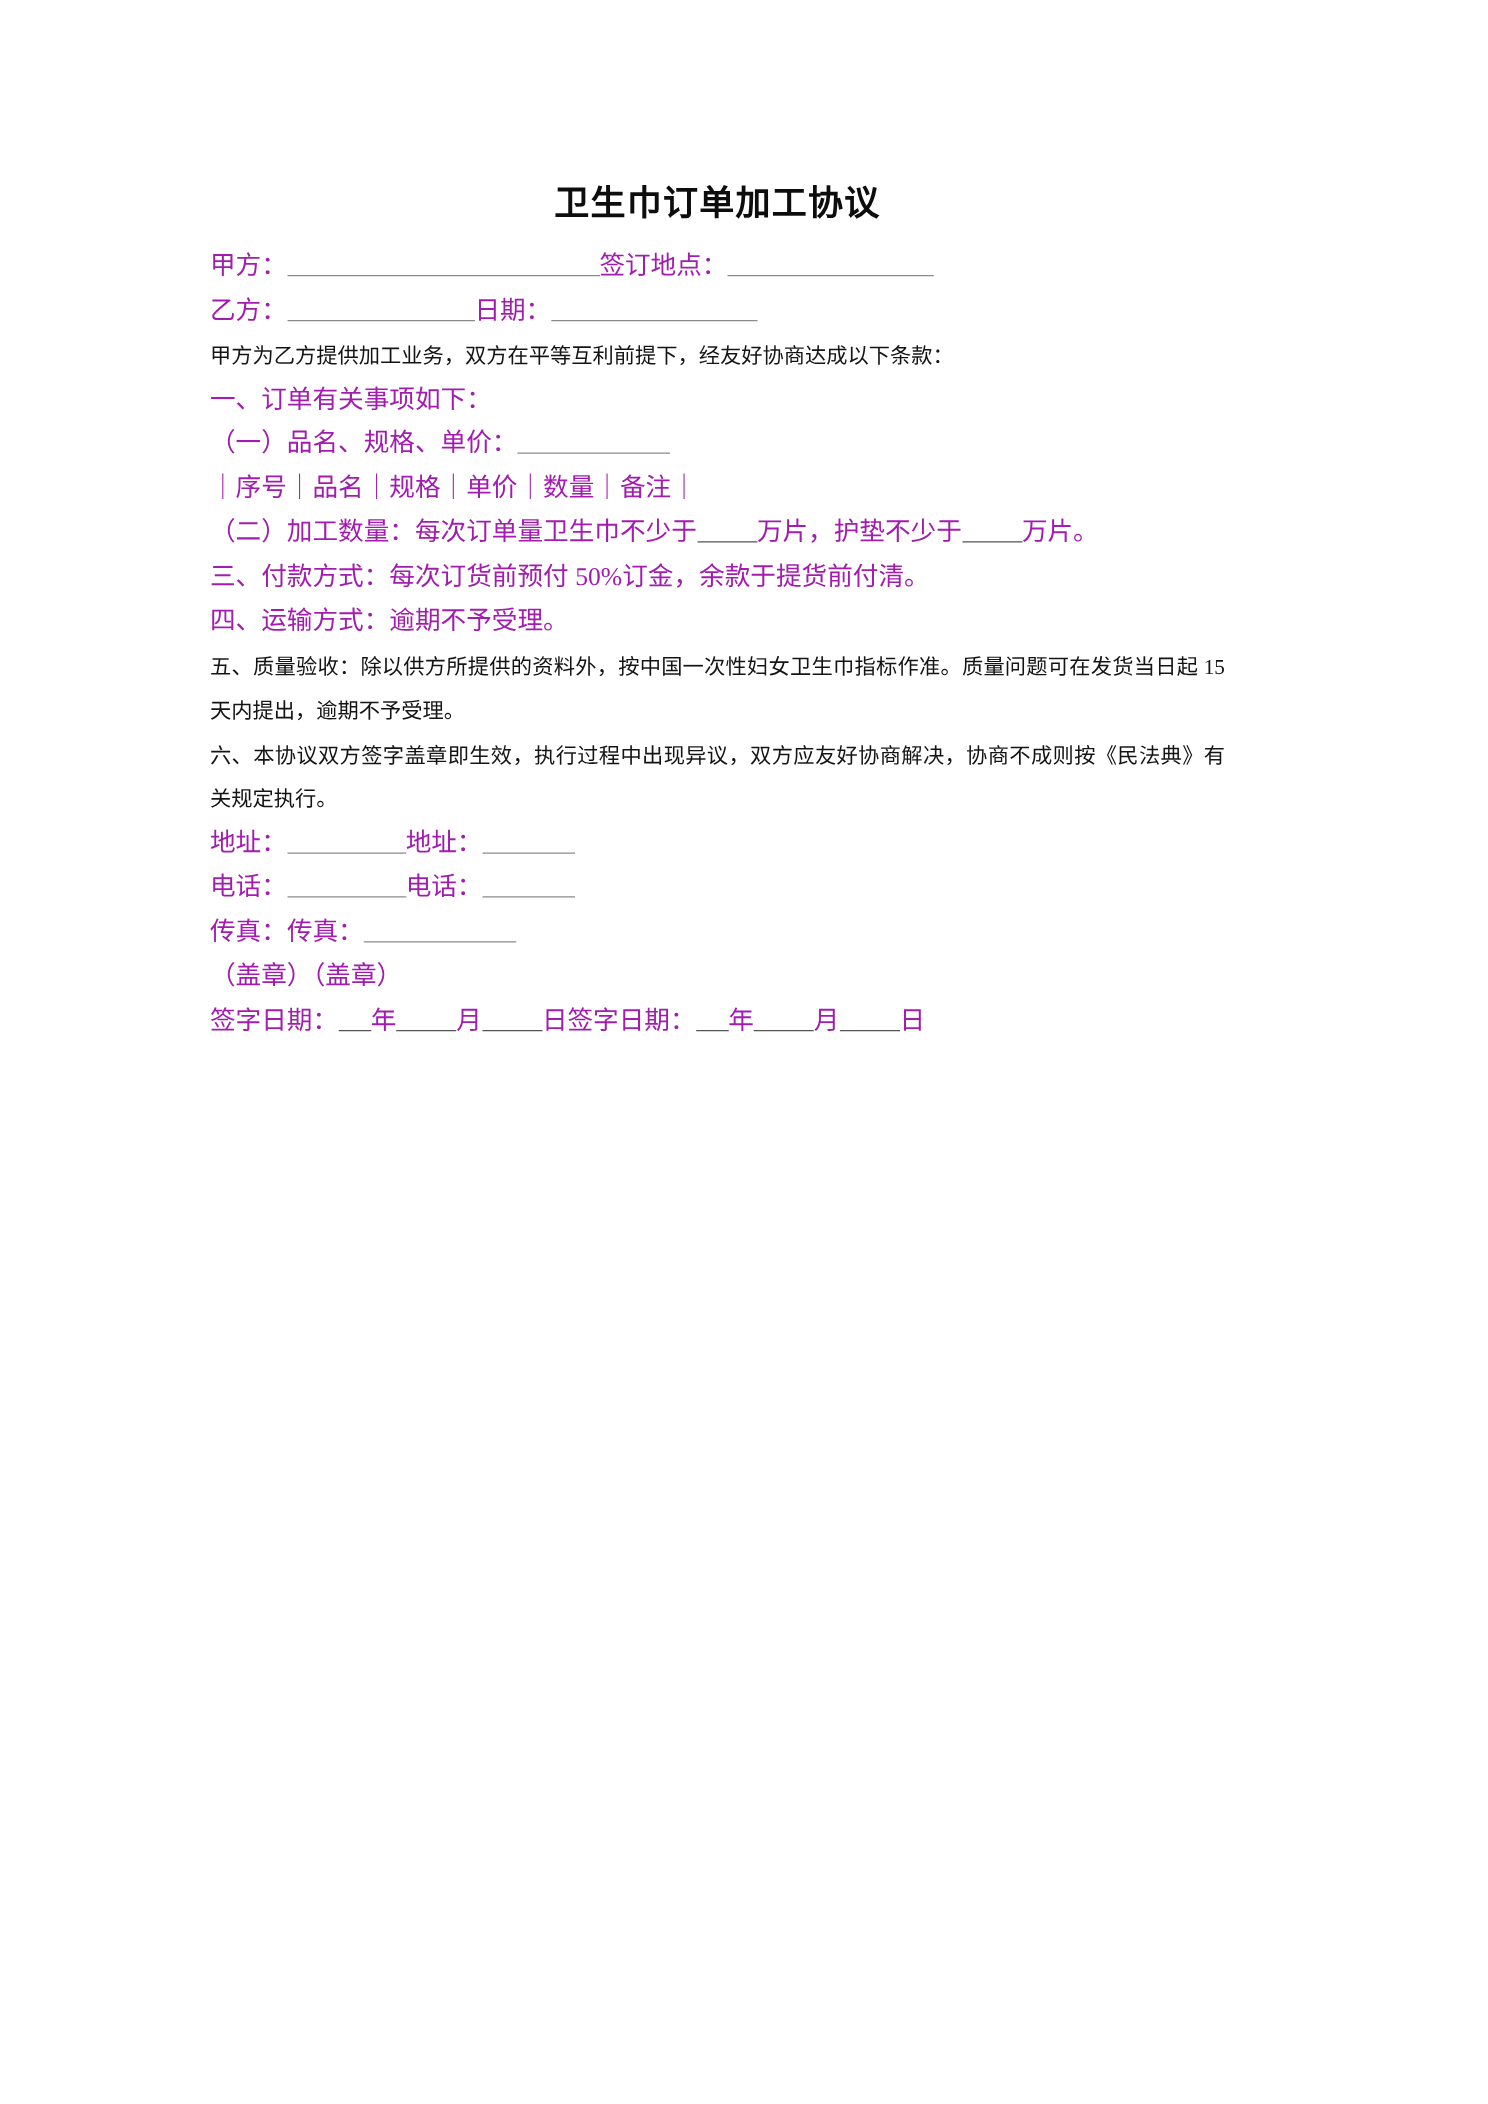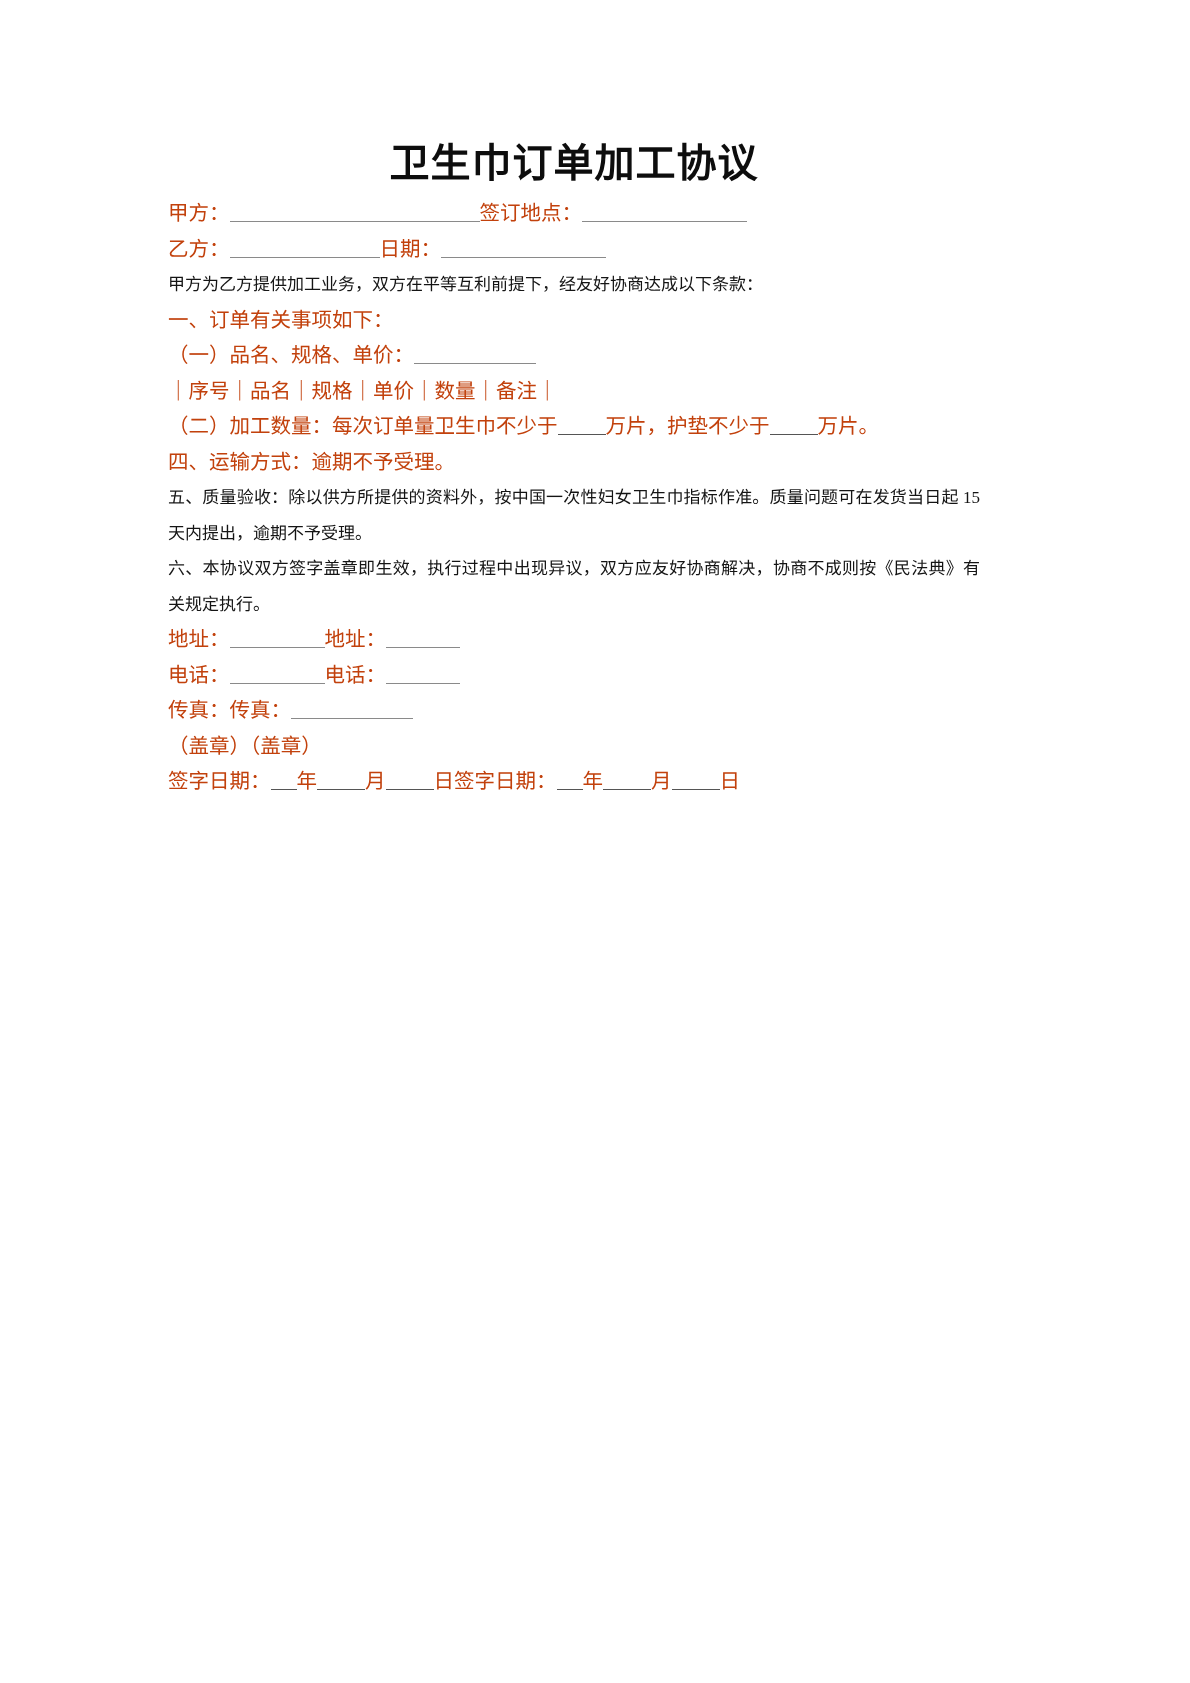--- a/index.html
+++ b/index.html
@@ -22,30 +22,30 @@
   .doc-body {
     position: absolute;
     left: 168px;
     top: 140px;
     width: 812px;
   }
   .doc-title {
     text-align: center;
     font-family: "DejaVu Sans", "Liberation Sans", sans-serif;
     font-weight: bold;
-    font-size: 40px;
+    font-size: 28px;
     line-height: 46px;
     letter-spacing: 1px;
     margin: 0 0 10px 0;
     color: #0d0d0d;
   }
   .line {
     font-size: 20.5px;
     line-height: 35.5px;
-    color: #c2410c;
+    color: #a21caf;
     white-space: pre-wrap;
     margin: 0;
   }
   .blank {
     display: inline-block;
     border-bottom: 1px solid #8a8a8a;
     vertical-align: baseline;
     height: 0.95em;
     margin-bottom: -2px;
   }
@@ -82,20 +82,21 @@
 
     <p class="line">一、订单有关事项如下：</p>
 
     <p class="line"><span>（一）品名、规格、单价：</span><span class="blank b-short"></span></p>
 
     <p class="line">｜序号｜品名｜规格｜单价｜数量｜备注｜</p>
 
     <p class="line"><span>（二）加工数量：每次订单量卫生巾不少于</span><span class="blank b-nano dark"></span><span>万片，护垫不少于</span><span class="blank b-nano dark"></span><span>万片。</span></p>
 
 
+    <p class="line">三、付款方式：每次订货前预付 50%订金，余款于提货前付清。</p>
     <p class="line">四、运输方式：逾期不予受理。</p>
     <p class="para">五、质量验收：除以供方所提供的资料外，按中国一次性妇女卫生巾指标作准。质量问题可在发货当日起 15 天内提出，逾期不予受理。</p>
     <p class="para">六、本协议双方签字盖章即生效，执行过程中出现异议，双方应友好协商解决，协商不成则按《民法典》有关规定执行。</p>
 
 
     <p class="line"><span>地址：</span><span class="blank b-xshort"></span><span>地址：</span><span class="blank b-tiny"></span></p>
 
     <p class="line"><span>电话：</span><span class="blank b-xshort"></span><span>电话：</span><span class="blank b-tiny"></span></p>
 
     <p class="line"><span>传真：</span><span>传真：</span><span class="blank b-short"></span></p>

